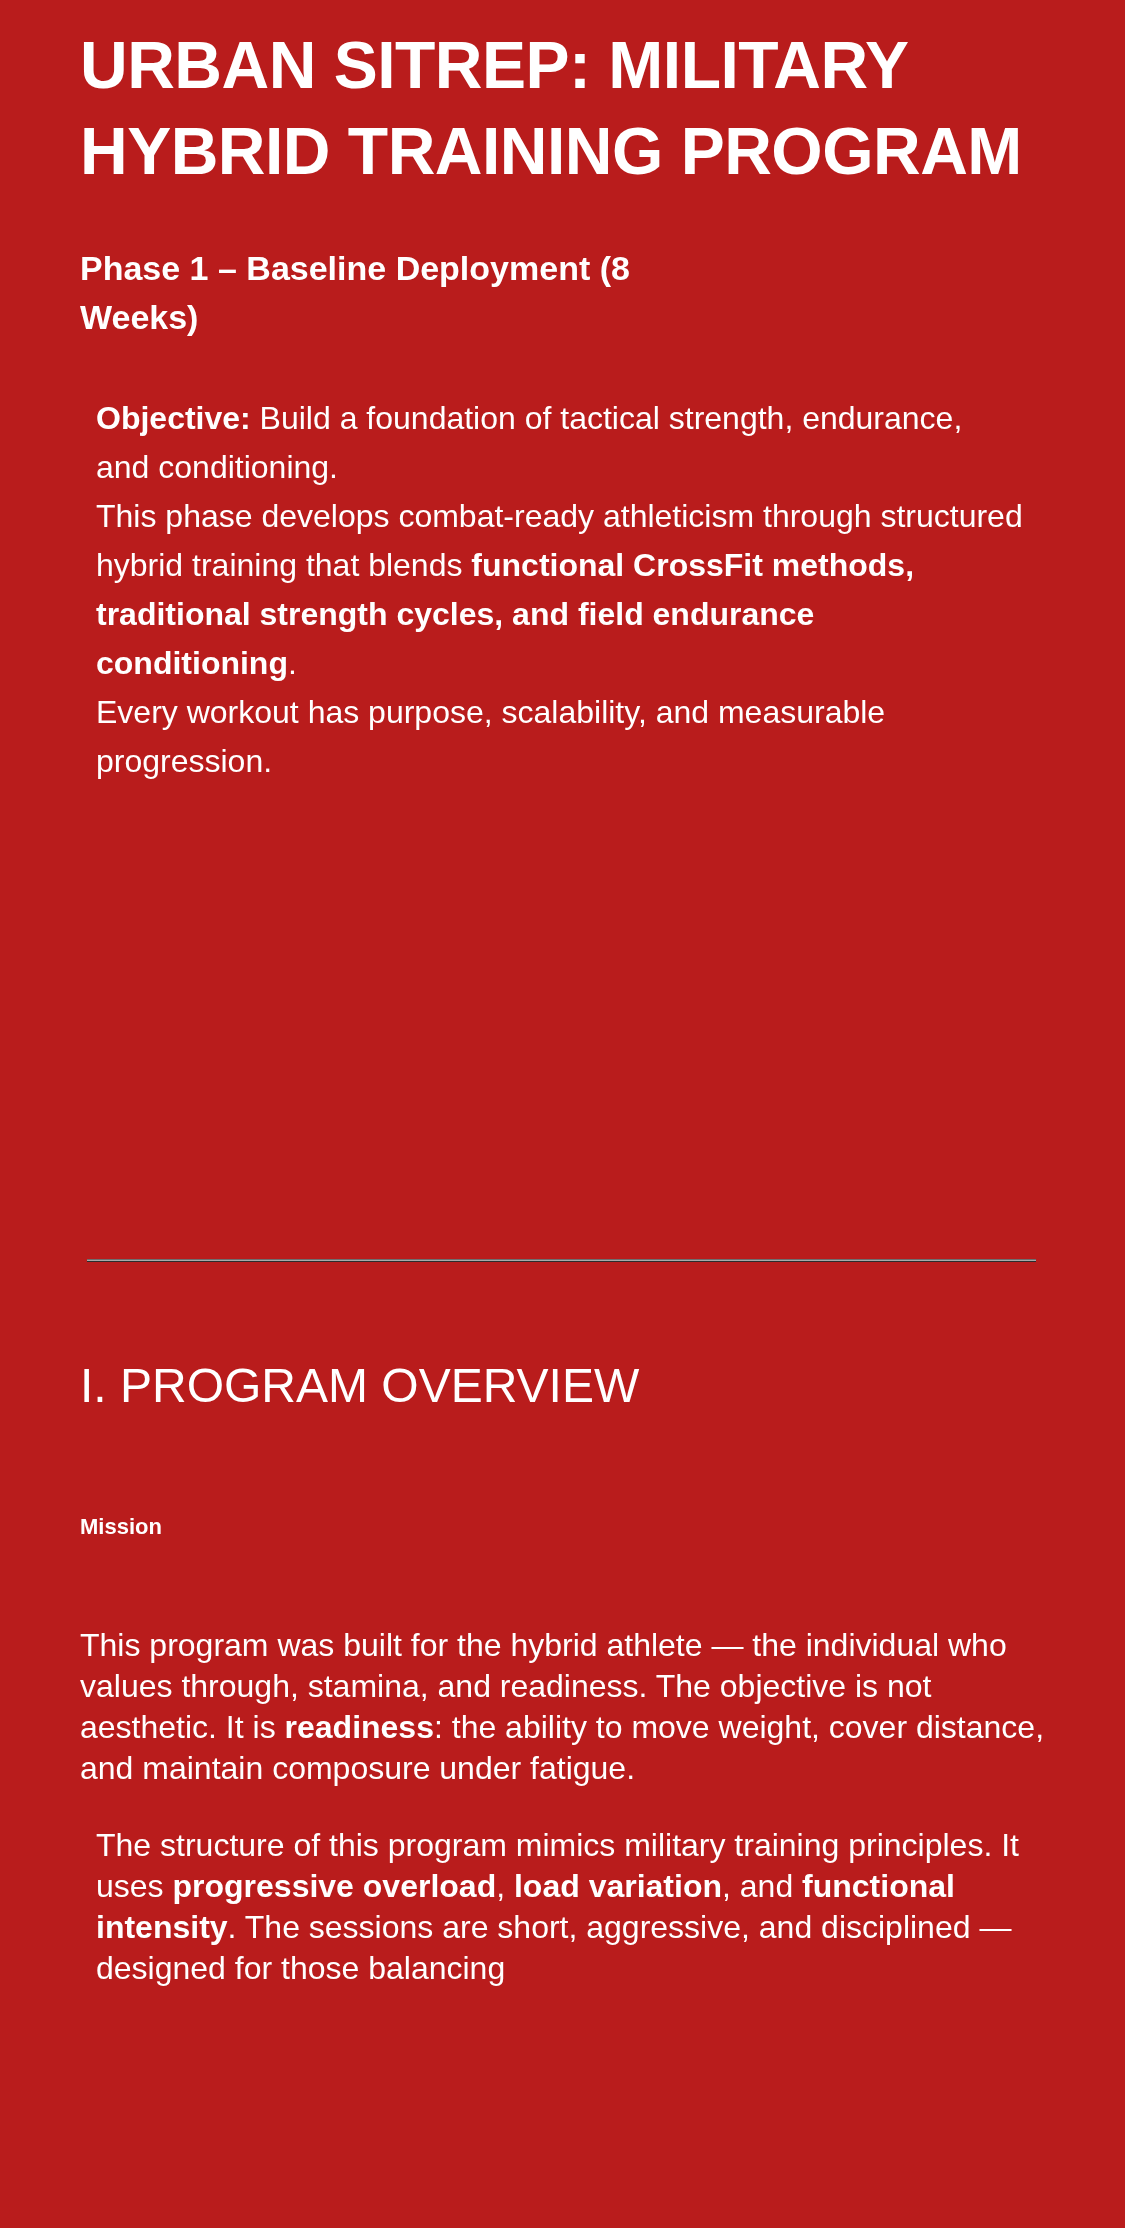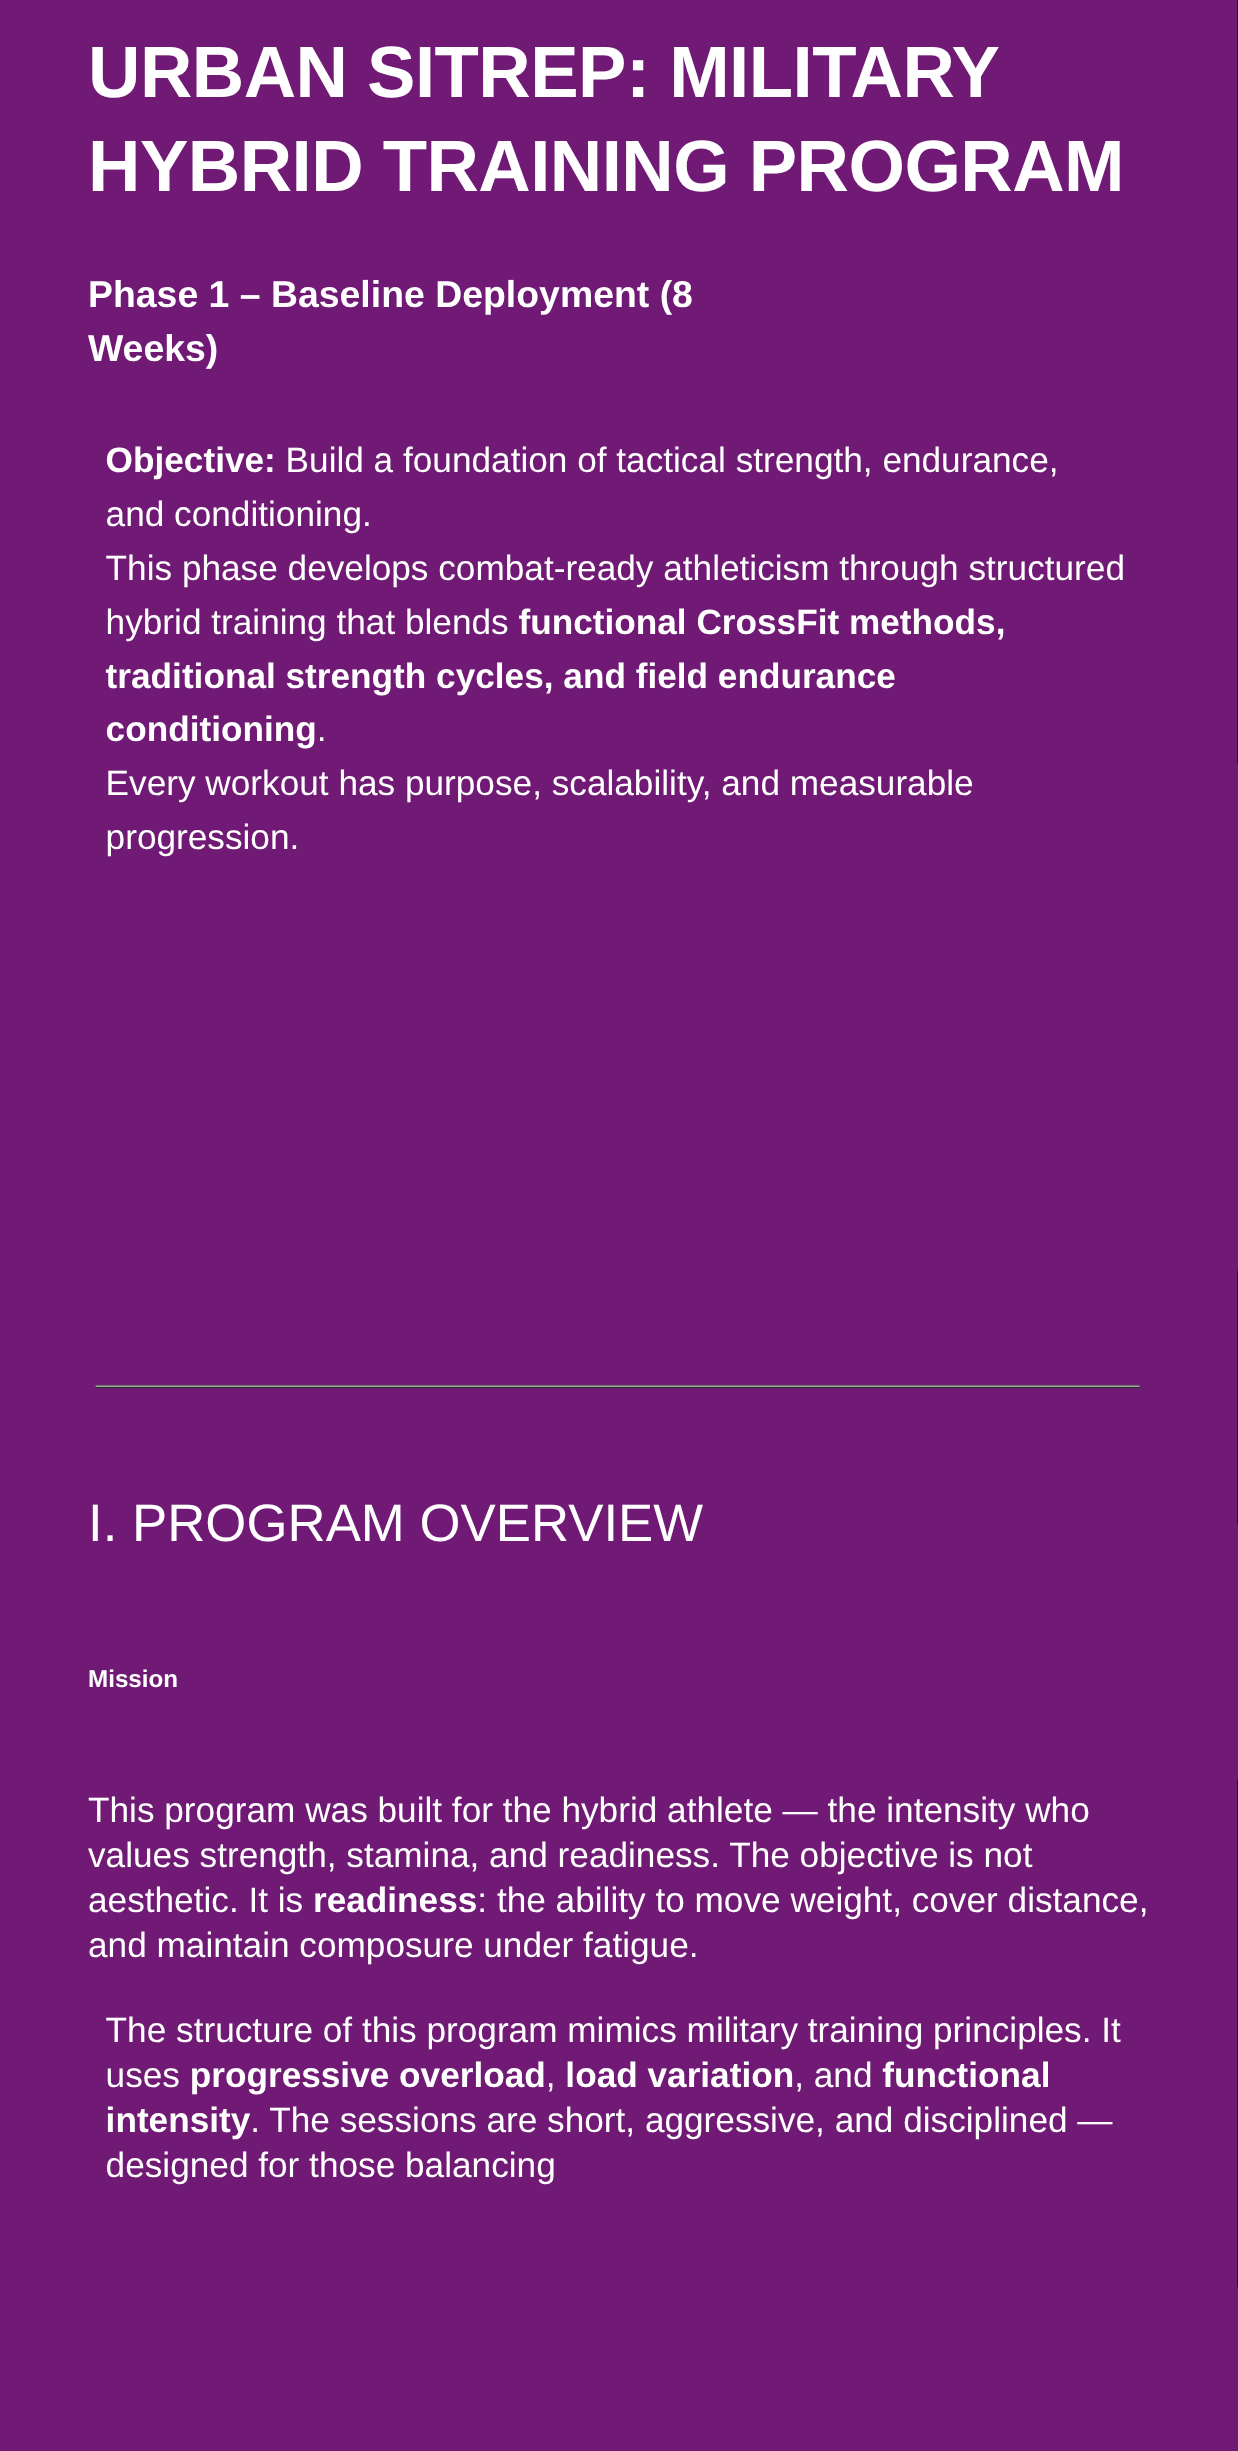--- a/index.html
+++ b/index.html
@@ -13,21 +13,21 @@
   }
   body {
     font-family: "Liberation Sans", "DejaVu Sans", sans-serif;
     color: #ffffff;
     -webkit-font-smoothing: antialiased;
   }
   .page {
     position: relative;
     width: 1125px;
     height: 2228px;
-    background: #701a75;
+    background: #b91c1c;
     overflow: hidden;
     box-sizing: border-box;
     padding: 0 85px 0 80px;
   }
   .doc-title {
     margin: 0;
     padding-top: 22px;
     font-size: 66px;
     font-weight: 700;
     line-height: 86px;
@@ -112,17 +112,17 @@
 
   <p class="body-block"><b>Objective:</b><span> Build a foundation of tactical strength, endurance, and conditioning.</span><br><span>This phase develops combat-ready athleticism through structured hybrid training that blends </span><b>functional CrossFit methods, traditional strength cycles, and field endurance conditioning</b><span>.</span><br><span>Every workout has purpose, scalability, and measurable progression.</span></p>
 
   <hr class="rule">
 
   <h2 class="section-title">I. PROGRAM OVERVIEW</h2>
 
   <h3 class="sub-heading">Mission</h3>
 
   <div class="mission-body" id="mission-body">
-      <p><span>This program was built for the hybrid athlete — the intensity who values strength, stamina, and readiness. The objective is not aesthetic. It is </span><b>readiness</b><span>: the ability to move weight, cover distance, and maintain composure under fatigue.</span></p>
+      <p><span>This program was built for the hybrid athlete — the individual who values through, stamina, and readiness. The objective is not aesthetic. It is </span><b>readiness</b><span>: the ability to move weight, cover distance, and maintain composure under fatigue.</span></p>
       <p><span>The structure of this program mimics military training principles. It uses </span><b>progressive overload</b><span>, </span><b>load variation</b><span>, and </span><b>functional intensity</b><span>. The sessions are short, aggressive, and disciplined — designed for those balancing</span></p>
     </div>
 
 </div>
 
 </body></html>

